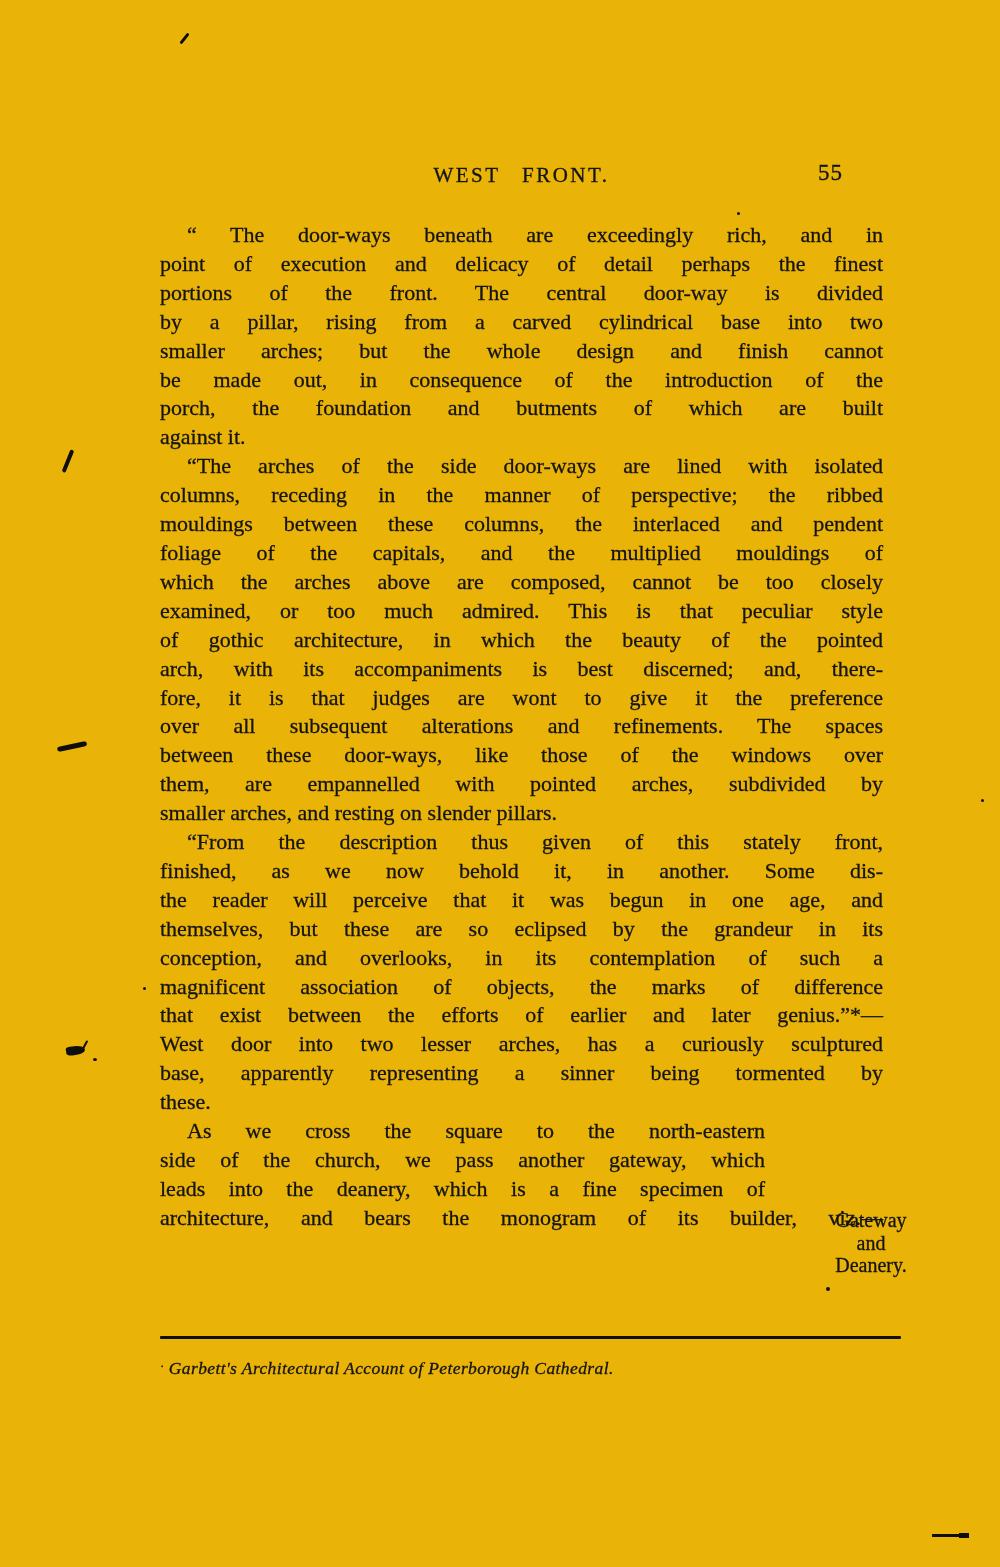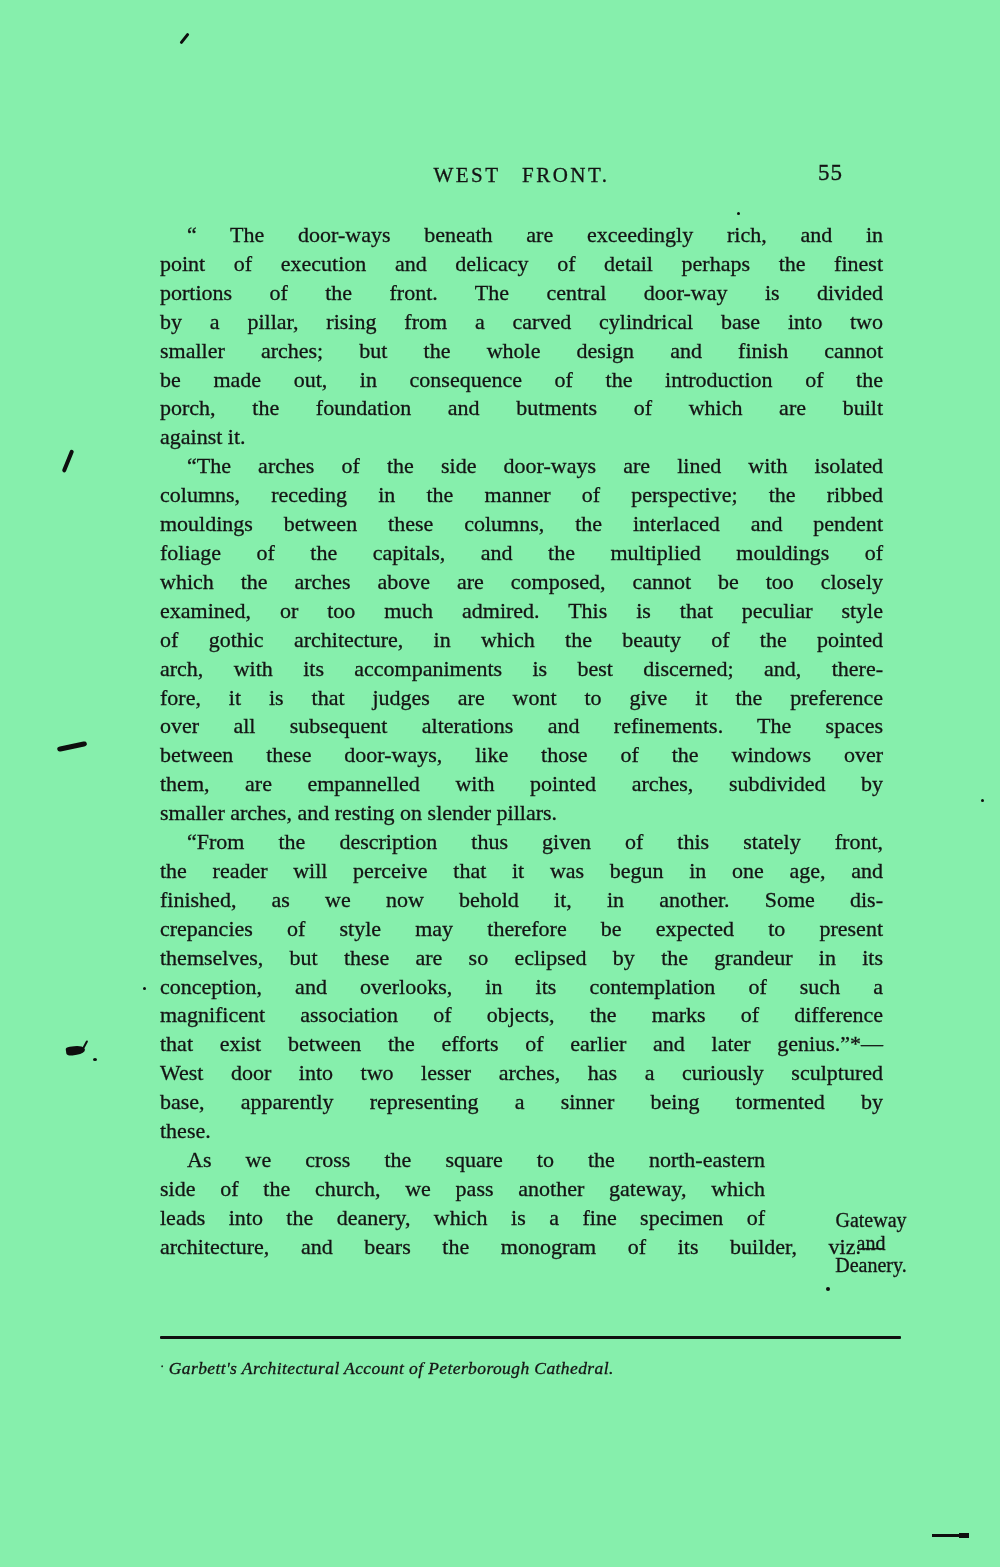--- a/index.html
+++ b/index.html
@@ -1,20 +1,20 @@
 <!DOCTYPE html>
 <html><head>
 <meta charset="utf-8">
 <style>
   html,body { margin:0; padding:0; }
   body { background:#ffffff; font-family:"Liberation Serif","DejaVu Serif",serif; }
 
   .page {
     position:relative; width:1000px; height:1567px;
-    background:#86efac; color:#141414; overflow:hidden;
+    background:#eab308; color:#141414; overflow:hidden;
     -webkit-text-stroke:0.3px #141414;
   }
 
   
   .running-head {
     position:absolute; left:160px; top:163px; width:723px;
     text-align:center; font-size:21px; letter-spacing:2.5px; word-spacing:14px;
   }
   .page-number {
     position:absolute; left:818px; top:160px; width:60px;
@@ -96,23 +96,22 @@
         <div class="line">of gothic architecture, in which the beauty of the pointed</div>
         <div class="line">arch, with its accompaniments is best discerned; and, there-</div>
         <div class="line">fore, it is that judges are wont to give it the preference</div>
         <div class="line">over all subsequent alterations and refinements. The spaces</div>
         <div class="line">between these door-ways, like those of the windows over</div>
         <div class="line">them, are empannelled with pointed arches, subdivided by</div>
         <div class="line last">smaller arches, and resting on slender pillars.</div>
       </div>
     <div class="para">
         <div class="line indent">“From the description thus given of this stately front,</div>
+        <div class="line">finished, as we now behold it, in another. Some dis-</div>
         <div class="line">the reader will perceive that it was begun in one age, and</div>
-        <div class="line">finished, as we now behold it, in another. Some dis-</div>
-        <div class="line">crepancies of style may therefore be expected to present</div>
         <div class="line">themselves, but these are so eclipsed by the grandeur in its</div>
         <div class="line">conception, and overlooks, in its contemplation of such a</div>
         <div class="line">magnificent association of objects, the marks of difference</div>
         <div class="line">that exist between the efforts of earlier and later genius.”*—</div>
         <div class="line">West door into two lesser arches, has a curiously sculptured</div>
         <div class="line">base, apparently representing a sinner being tormented by</div>
         <div class="line last">these.</div>
       </div>
     <div class="para">
         <div class="line indent narrow">As we cross the square to the north-eastern</div>

